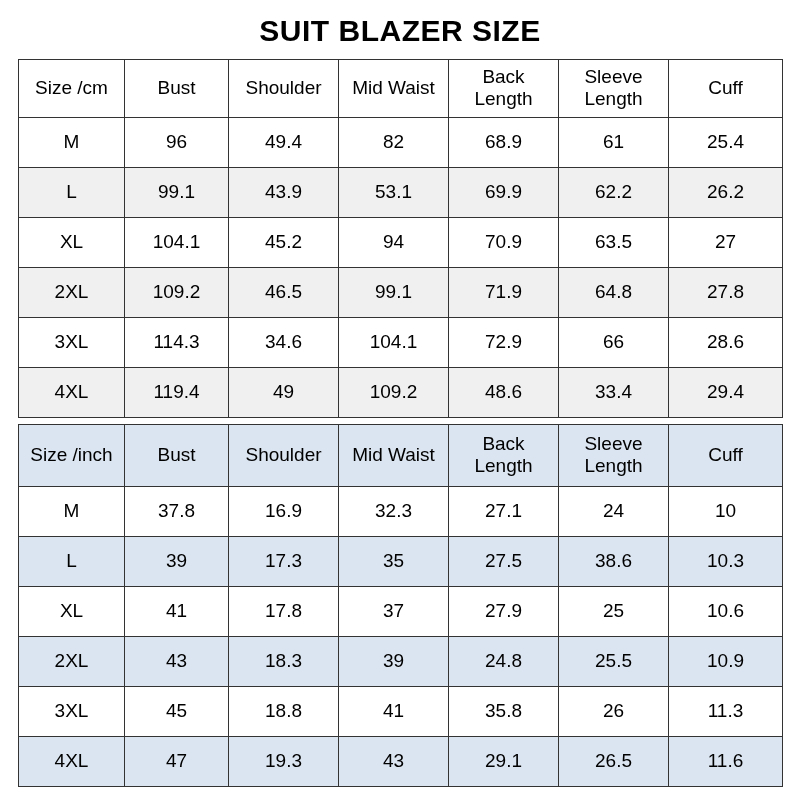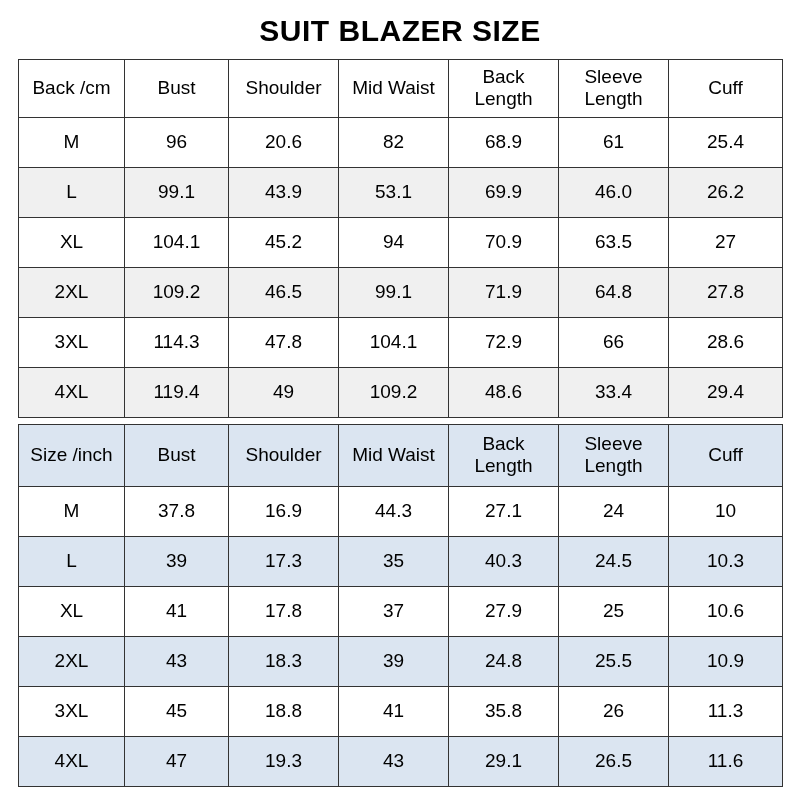--- a/index.html
+++ b/index.html
@@ -86,46 +86,46 @@
         <col class="c0">
           <col class="c1">
           <col class="c2">
           <col class="c3">
           <col class="c4">
           <col class="c5">
           <col class="c6">
       </colgroup>
       <thead>
         <tr>
-          <td>Back /cm</td>
+          <td>Size /cm</td>
           <td>Bust</td>
           <td>Shoulder</td>
           <td>Mid Waist</td>
           <td>Back Length</td>
           <td>Sleeve Length</td>
           <td>Cuff</td>
         </tr>
       </thead>
       <tbody>
         <tr class="odd">
           <td>M</td>
           <td>96</td>
-          <td>20.6</td>
+          <td>49.4</td>
           <td>82</td>
           <td>68.9</td>
           <td>61</td>
           <td>25.4</td>
         </tr>
         <tr class="even">
           <td>L</td>
           <td>99.1</td>
           <td>43.9</td>
           <td>53.1</td>
           <td>69.9</td>
-          <td>46.0</td>
+          <td>62.2</td>
           <td>26.2</td>
         </tr>
         <tr class="odd">
           <td>XL</td>
           <td>104.1</td>
           <td>45.2</td>
           <td>94</td>
           <td>70.9</td>
           <td>63.5</td>
           <td>27</td>
@@ -135,21 +135,21 @@
           <td>109.2</td>
           <td>46.5</td>
           <td>99.1</td>
           <td>71.9</td>
           <td>64.8</td>
           <td>27.8</td>
         </tr>
         <tr class="odd">
           <td>3XL</td>
           <td>114.3</td>
-          <td>47.8</td>
+          <td>34.6</td>
           <td>104.1</td>
           <td>72.9</td>
           <td>66</td>
           <td>28.6</td>
         </tr>
         <tr class="even">
           <td>4XL</td>
           <td>119.4</td>
           <td>49</td>
           <td>109.2</td>
@@ -181,32 +181,32 @@
           <td>Back Length</td>
           <td>Sleeve Length</td>
           <td>Cuff</td>
         </tr>
       </thead>
       <tbody>
         <tr class="odd">
           <td>M</td>
           <td>37.8</td>
           <td>16.9</td>
-          <td>44.3</td>
+          <td>32.3</td>
           <td>27.1</td>
           <td>24</td>
           <td>10</td>
         </tr>
         <tr class="even">
           <td>L</td>
           <td>39</td>
           <td>17.3</td>
           <td>35</td>
-          <td>40.3</td>
-          <td>24.5</td>
+          <td>27.5</td>
+          <td>38.6</td>
           <td>10.3</td>
         </tr>
         <tr class="odd">
           <td>XL</td>
           <td>41</td>
           <td>17.8</td>
           <td>37</td>
           <td>27.9</td>
           <td>25</td>
           <td>10.6</td>

